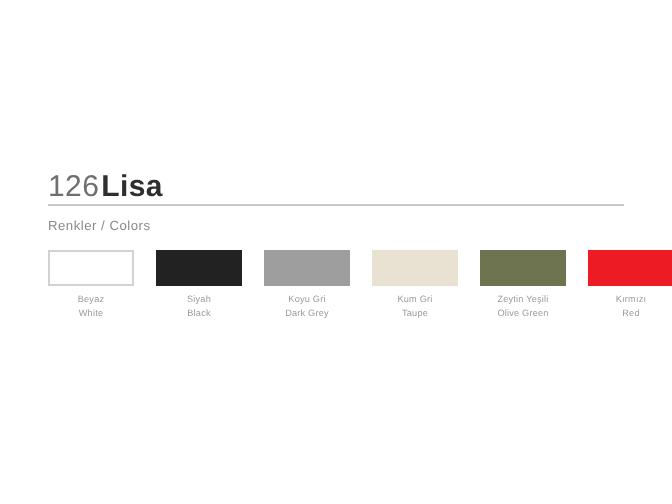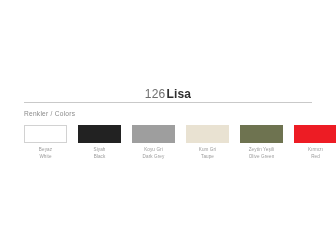--- a/index.html
+++ b/index.html
@@ -23,27 +23,26 @@
   }
 
   
   .title-block {
     position: absolute;
     left: 24px;
     top: 88px;
     width: 288px;
   }
   .title-line {
-    font-size: 12px;
+    font-size: 15px;
     color: #3b3b3b;
     letter-spacing: 0.2px;
     white-space: nowrap;
     line-height: 12px;
     padding-bottom: 2px;
-    text-align: center;
   }
   .title-code {
     font-weight: 400;
     color: #6f6f6f;
   }
   .title-name {
     font-weight: 700;
     color: #2f2f2f;
     margin-left: 1px;
   }

